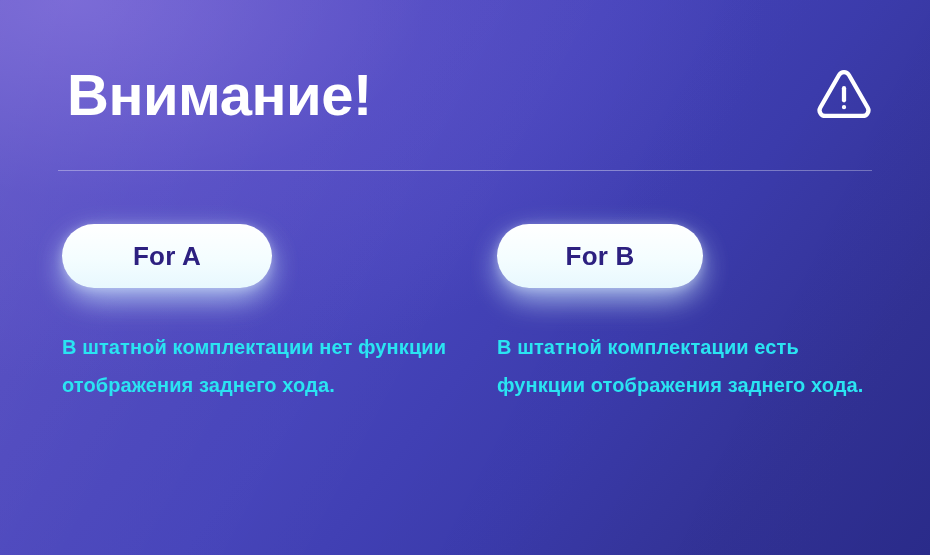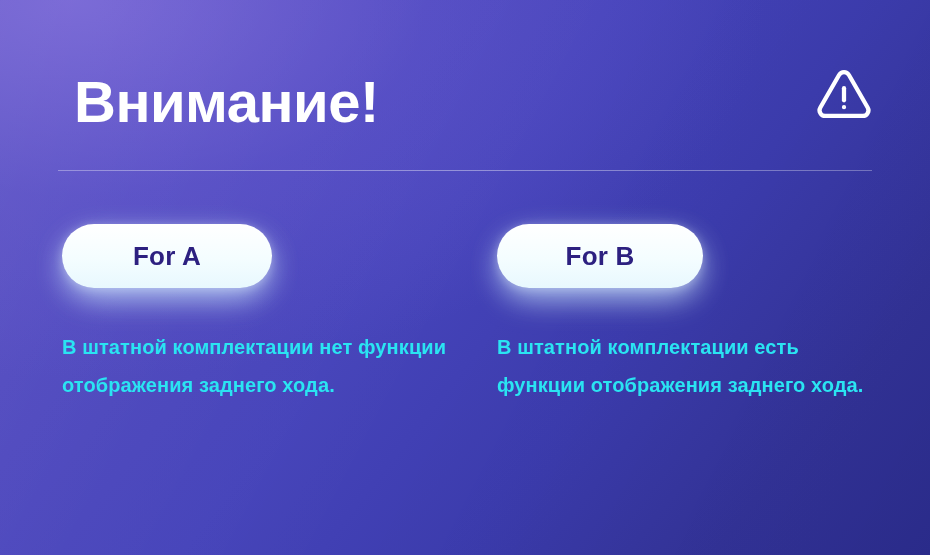--- a/index.html
+++ b/index.html
@@ -50,21 +50,21 @@
   .content {
     position: absolute;
     inset: 0;
   }
 
   
   .title {
     position: absolute;
     left: 58px;
     top: 54px;
-    margin: 16px;
+    margin: 9px;
     color: #ffffff;
     font-size: 58px;
     line-height: 64px;
     font-weight: bold;
     letter-spacing: -0.5px;
     white-space: nowrap;
   }
 
   .warn-icon {
     position: absolute;

